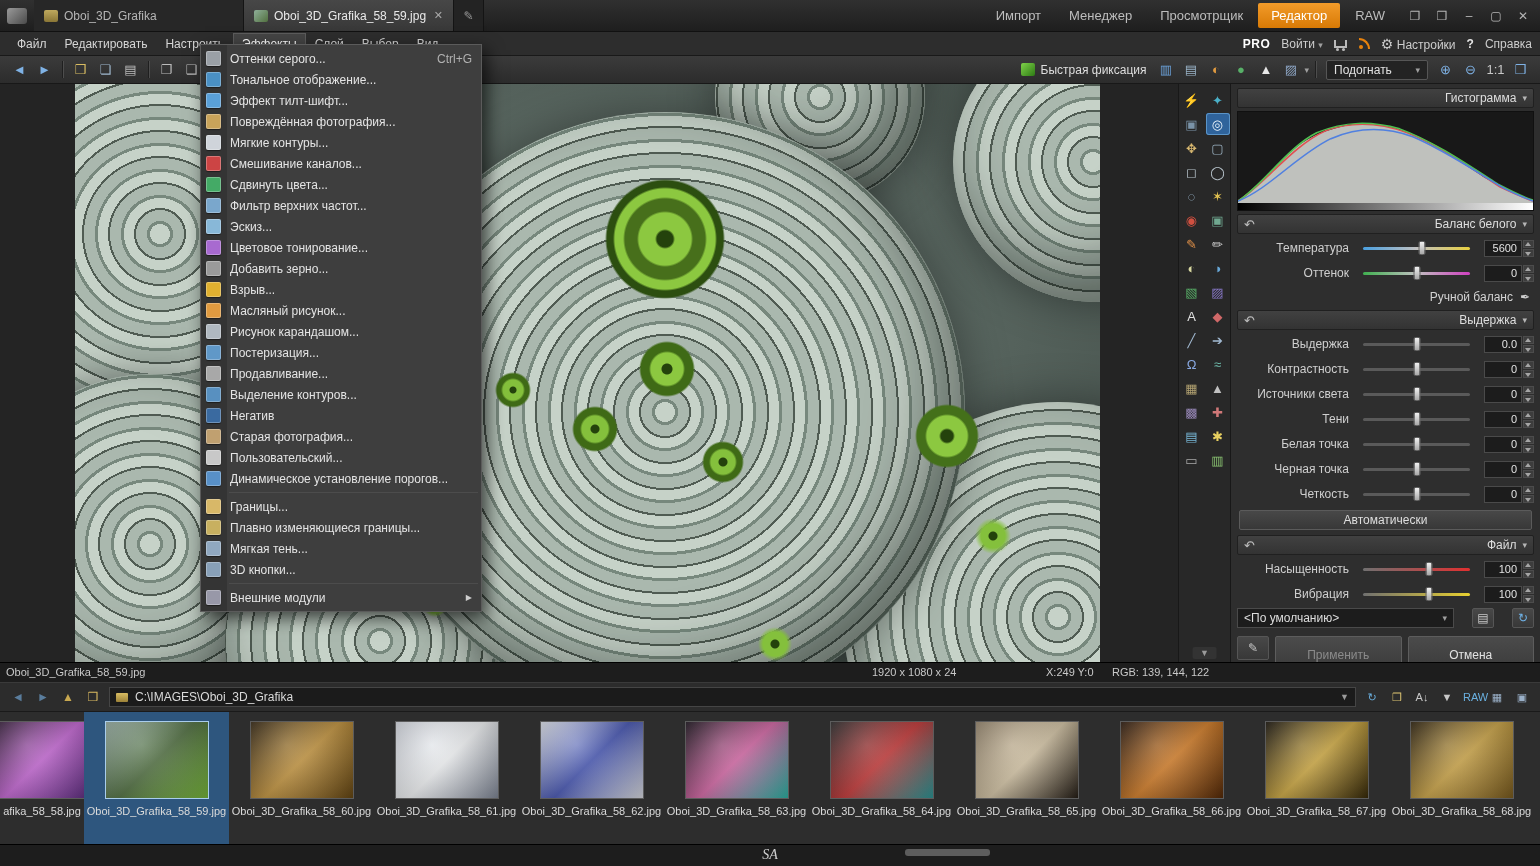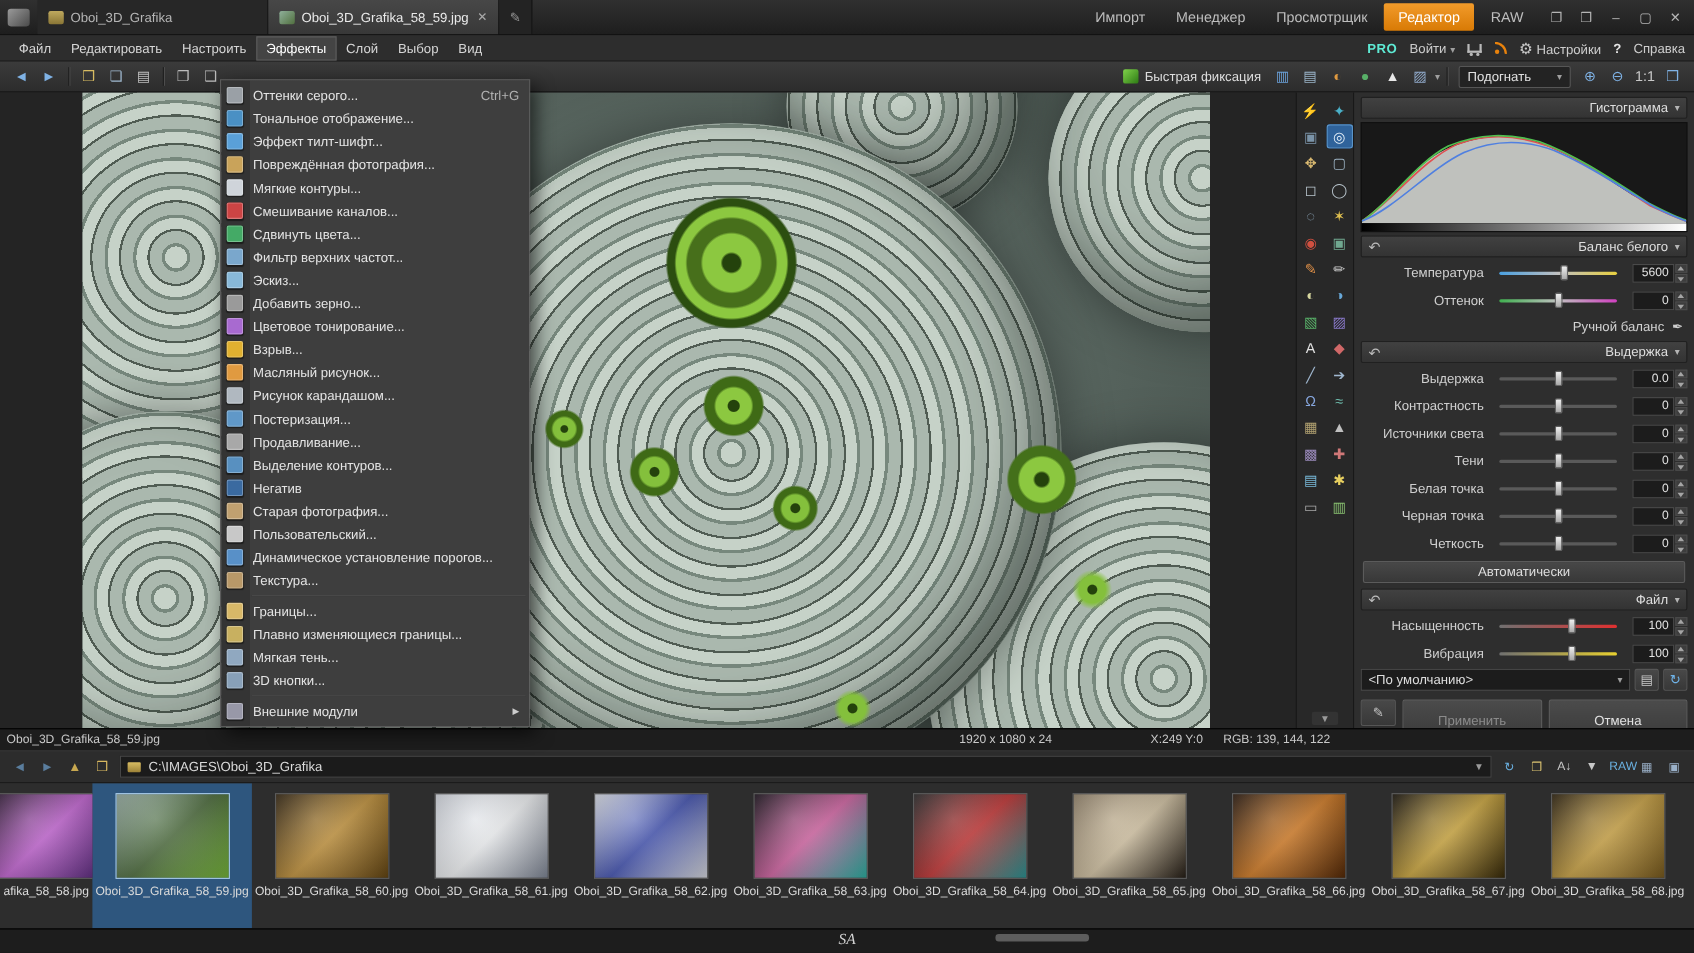--- a/index.html
+++ b/index.html
@@ -22,21 +22,21 @@
 .mode { padding:5px 13px; color:#bdbdbd; }
 .mode.active { background:linear-gradient(#f29b2a,#d87a05); color:#fff; border-radius:2px; }
 .tb-winicons { display:flex; align-items:center; gap:1px; padding-right:4px; }
 .wbtn { width:26px; height:22px; display:flex; align-items:center; justify-content:center; color:#b5b5b5; font-size:12px; }
 
 
 .menubar { height:24px; flex:0 0 24px; background:#2d2d2d; display:flex; align-items:center; padding:0 8px; border-bottom:1px solid #191919; }
 .mitem { padding:4px 9px; color:#d6d6d6; }
 .mitem.open { background:#444; box-shadow:inset 0 0 0 1px #5c5c5c; color:#fff; }
 .menubar-right { margin-left:auto; display:flex; align-items:center; gap:11px; color:#cdcdcd; }
-.pro { font-weight:bold; color:#5eead4; letter-spacing:.5px; }
+.pro { font-weight:bold; color:#ffffff; letter-spacing:.5px; }
 .chev { font-size:9px; color:#9f9f9f; }
 .cart-icon { width:13px; height:8px; border:2px solid #b9b9b9; border-top:none; position:relative; display:inline-block; }
 .cart-icon::after { content:""; position:absolute; left:0; bottom:-5px; width:3px; height:3px; background:#b9b9b9; border-radius:50%; box-shadow:6px 0 0 #b9b9b9; }
 .rss-icon { width:12px; height:12px; position:relative; display:inline-block; }
 .rss-icon::before { content:""; position:absolute; left:1px; bottom:1px; width:4px; height:4px; background:#e8820c; border-radius:50%; }
 .rss-icon::after { content:""; position:absolute; left:1px; bottom:1px; width:9px; height:9px; border-top:2px solid #e8820c; border-right:2px solid #e8820c; border-radius:0 100% 0 0; }
 .gear { color:#c9c9c9; font-size:14px; }
 .help-circle { color:#e5e5e5; font-weight:bold; }
 
 
@@ -95,21 +95,21 @@
 .sl-thumb { position:absolute; top:-6px; left:50%; width:7px; height:14px; background:linear-gradient(#f0f0f0,#a8a8a8); border:1px solid #666; border-radius:2px; transform:translateX(-50%); }
 .spin { display:flex; align-items:center; flex:0 0 auto; }
 .spin-val { width:38px; height:17px; background:#1c1c1c; border:1px solid #4a4a4a; color:#e2e2e2; text-align:right; padding:0 4px; line-height:15px; font-size:11px; }
 .spin-btns { display:flex; flex-direction:column; margin-left:1px; gap:1px; }
 .spin-btns i { width:11px; height:8px; background:#3d3d3d; border:1px solid #4c4c4c; position:relative; display:block; }
 .spin-btns i.up::after { content:""; position:absolute; left:1px; top:1px; border:3px solid transparent; border-bottom:4px solid #a5a5a5; border-top:none; }
 .spin-btns i.dn::after { content:""; position:absolute; left:1px; top:2px; border:3px solid transparent; border-top:4px solid #a5a5a5; border-bottom:none; }
 .manual-row { display:flex; justify-content:flex-end; align-items:center; gap:7px; height:20px; flex:0 0 20px; color:#d2d2d2; padding-right:4px; }
 .dropper { color:#cfcfcf; transform:rotate(0deg); }
 .auto-btn { height:20px; flex:0 0 20px; margin:2px 2px; background:linear-gradient(#484848,#383838); border:1px solid #5b5b5b; border-radius:2px; color:#dedede; display:flex; align-items:center; justify-content:center; }
-.preset-row { margin-top:auto; display:flex; gap:4px; align-items:center; }
+.preset-row { margin-top:auto; display:flex; gap:18px; align-items:center; }
 .preset-sel { flex:1; height:20px; background:#1c1c1c; border:1px solid #4a4a4a; display:flex; align-items:center; padding:0 6px; color:#dedede; }
 .preset-sel .chev { margin-left:auto; }
 .pbtn { width:22px; height:20px; background:linear-gradient(#484848,#383838); border:1px solid #565656; display:flex; align-items:center; justify-content:center; color:#c9c9c9; border-radius:2px; }
 .pbtn.blue { color:#6fb3e8; }
 .action-row { display:flex; gap:6px; padding:5px 0 2px; }
 .sq-btn { width:32px; height:24px; background:linear-gradient(#484848,#383838); border:1px solid #565656; border-radius:2px; display:flex; align-items:center; justify-content:center; color:#c9c9c9; }
 .btn { flex:1; height:37px; background:linear-gradient(#4b4b4b,#3a3a3a); border:1px solid #5d5d5d; border-radius:2px; display:flex; align-items:center; justify-content:center; color:#e2e2e2; }
 .btn.disabled { color:#8b8b8b; }
 
 
@@ -133,21 +133,21 @@
 .thumb::after { content:""; position:absolute; inset:0; background:radial-gradient(circle at 35% 30%, rgba(255,255,255,.22), rgba(0,0,0,.25)); }
 .cell.selected .thumb { border-color:#a9cdec; }
 .cell-label { margin-top:6px; font-size:11px; color:#dadada; white-space:nowrap; }
 
 
 .bottombar { height:22px; flex:0 0 22px; background:#1d1d1d; border-top:1px solid #000; position:relative; }
 .sa { position:absolute; left:50%; transform:translateX(-50%); top:2px; font-family:"Liberation Serif",serif; font-style:italic; font-size:14px; color:#d2d2d2; }
 .hscroll { position:absolute; left:905px; top:4px; width:85px; height:7px; background:#5d5d5d; border-radius:3px; }
 
 
-.menu-dropdown { position:absolute; left:200px; top:72px; width:282px; z-index:60; padding:3px 0;
+.menu-dropdown { position:absolute; left:200px; top:44px; width:282px; z-index:60; padding:3px 0;
   background:linear-gradient(90deg,#343434 0,#343434 26px,#3e3e3e 26px); border:1px solid #5b5b5b; box-shadow:5px 6px 16px rgba(0,0,0,.65); }
 .menu-item { height:21px; display:flex; align-items:center; gap:9px; padding:0 9px 0 5px; color:#e4e4e4; }
 .mi-icon { width:15px; height:15px; flex:0 0 15px; border-radius:2px; box-shadow:inset 0 0 0 1px rgba(255,255,255,.28), 0 1px 1px rgba(0,0,0,.45); }
 .mi-label { white-space:nowrap; }
 .mi-shortcut { margin-left:auto; color:#b2b2b2; }
 .mi-sub { display:none; margin-left:auto; font-size:8px; color:#cdcdcd; }
 .menu-item.submenu .mi-sub { display:block; }
 .menu-sep { height:1px; background:#282828; border-bottom:1px solid #4c4c4c; margin:3px 3px 3px 28px; }
 </style>
 </head>
@@ -612,32 +612,32 @@
         <span class="mi-shortcut"></span>
 
       </div>
       <div class="menu-item">
         <span class="mi-icon" style="background: rgb(136, 184, 216);"></span>
         <span class="mi-label">Эскиз...</span>
         <span class="mi-shortcut"></span>
 
       </div>
       <div class="menu-item">
+        <span class="mi-icon" style="background: rgb(168, 106, 208);"></span>
+        <span class="mi-label">Цветовое тонирование...</span>
+        <span class="mi-shortcut"></span>
+
+      </div>
+      <div class="menu-item">
         <span class="mi-icon" style="background: rgb(154, 154, 154);"></span>
         <span class="mi-label">Добавить зерно...</span>
         <span class="mi-shortcut"></span>
 
       </div>
       <div class="menu-item">
-        <span class="mi-icon" style="background: rgb(168, 106, 208);"></span>
-        <span class="mi-label">Цветовое тонирование...</span>
-        <span class="mi-shortcut"></span>
-
-      </div>
-      <div class="menu-item">
         <span class="mi-icon" style="background: rgb(224, 176, 48);"></span>
         <span class="mi-label">Взрыв...</span>
         <span class="mi-shortcut"></span>
 
       </div>
       <div class="menu-item">
         <span class="mi-icon" style="background: rgb(224, 154, 64);"></span>
         <span class="mi-label">Масляный рисунок...</span>
         <span class="mi-shortcut"></span>
 
@@ -680,26 +680,20 @@
       </div>
       <div class="menu-item">
         <span class="mi-icon" style="background: rgb(200, 200, 200);"></span>
         <span class="mi-label">Пользовательский...</span>
         <span class="mi-shortcut"></span>
 
       </div>
       <div class="menu-item">
         <span class="mi-icon" style="background: rgb(88, 144, 200);"></span>
         <span class="mi-label">Динамическое установление порогов...</span>
-        <span class="mi-shortcut"></span>
-
-      </div>
-      <div class="menu-item">
-        <span class="mi-icon" style="background: rgb(184, 152, 104);"></span>
-        <span class="mi-label">Текстура...</span>
         <span class="mi-shortcut"></span>
 
       </div>
       <div class="menu-sep"></div>
       <div class="menu-item">
         <span class="mi-icon" style="background: rgb(216, 184, 104);"></span>
         <span class="mi-label">Границы...</span>
         <span class="mi-shortcut"></span>
 
       </div>

